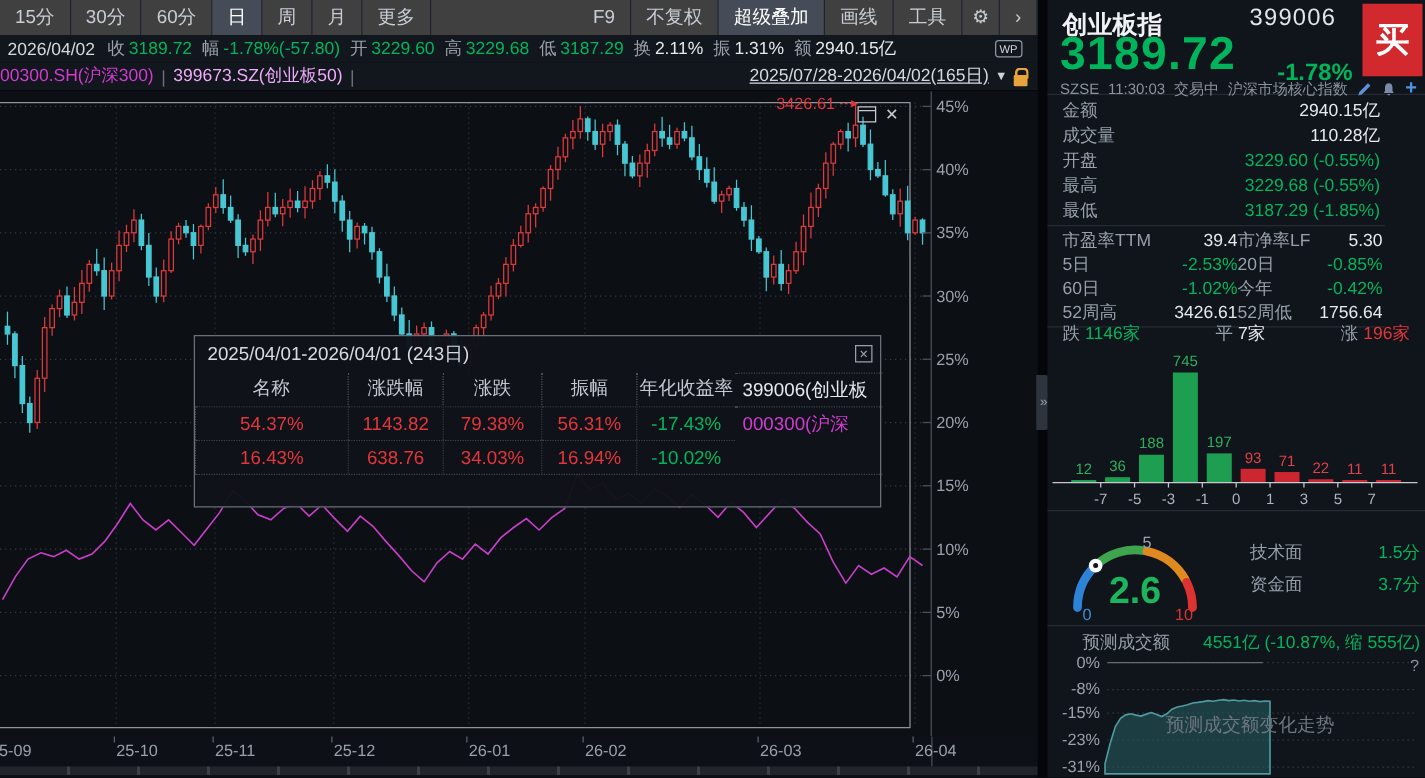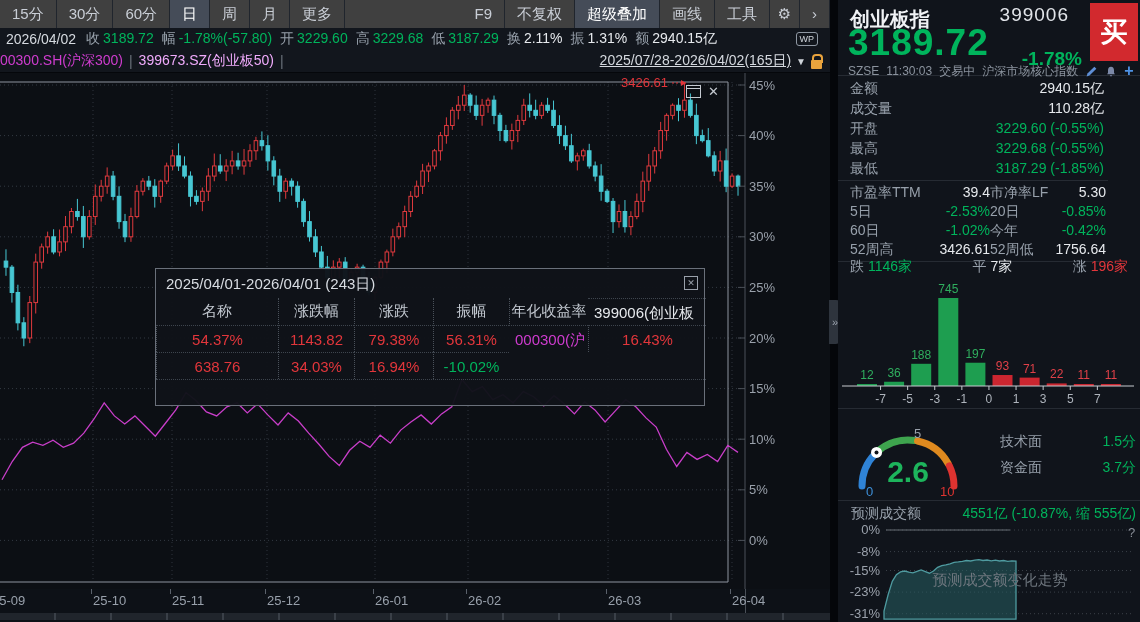--- a/index.html
+++ b/index.html
@@ -64,21 +64,21 @@
   .st-pair{display:flex;height:19px;line-height:19px;padding:0 2px 0 12px;}
   .st-pair .c1{width:140px;display:flex;}
   .st-pair .c2{flex:1;display:flex;}
   .st-pair .v{margin-left:auto;}
   .breadth{position:absolute;left:0;top:256px;width:302px;height:20px;display:flex;padding:0 8px 0 12px;line-height:20px;}
   .breadth span{margin-right:4px;}
   .breadth .fx{flex:1;}
   .gauge-scores{position:absolute;left:162px;top:428px;width:136px;}
   .score-row{display:flex;height:26px;line-height:26px;}
   .score-row .v{margin-left:auto;color:var(--green);}
-  .forecast{position:absolute;left:0;top:503px;width:302px;display:flex;padding:0 4px 0 13px;height:20px;line-height:20px;}
+  .forecast{position:absolute;left:0;top:503px;width:302px;display:flex;padding:0 4px 0 28px;height:20px;line-height:20px;}
   .forecast .v{margin-left:auto;color:var(--green);}
 </style>
 </head>
 <body>
 
 <div class="app">
 
   <div class="left">
     <div class="row1">
       <div id="periodTabs" style="display:flex">
@@ -443,20 +443,21 @@
             <div class="sw-cell sw-head">名称</div>
             <div class="sw-cell sw-head bl">涨跌幅</div>
             <div class="sw-cell sw-head bl">涨跌</div>
             <div class="sw-cell sw-head bl">振幅</div>
             <div class="sw-cell sw-head bl">年化收益率</div>
             <div class="sw-cell cn w">399006(创业板指)</div>
             <div class="sw-cell bl r">54.37%</div>
             <div class="sw-cell bl r">1143.82</div>
             <div class="sw-cell bl r">79.38%</div>
             <div class="sw-cell bl r">56.31%</div>
+            <div class="sw-cell bl g">-17.43%</div>
             <div class="sw-cell cn mg">000300(沪深300)</div>
             <div class="sw-cell bl r">16.43%</div>
             <div class="sw-cell bl r">638.76</div>
             <div class="sw-cell bl r">34.03%</div>
             <div class="sw-cell bl r">16.94%</div>
             <div class="sw-cell bl g">-10.02%</div>
             <div class="sw-pad"></div>
           </div>
       </div>
     </div>

